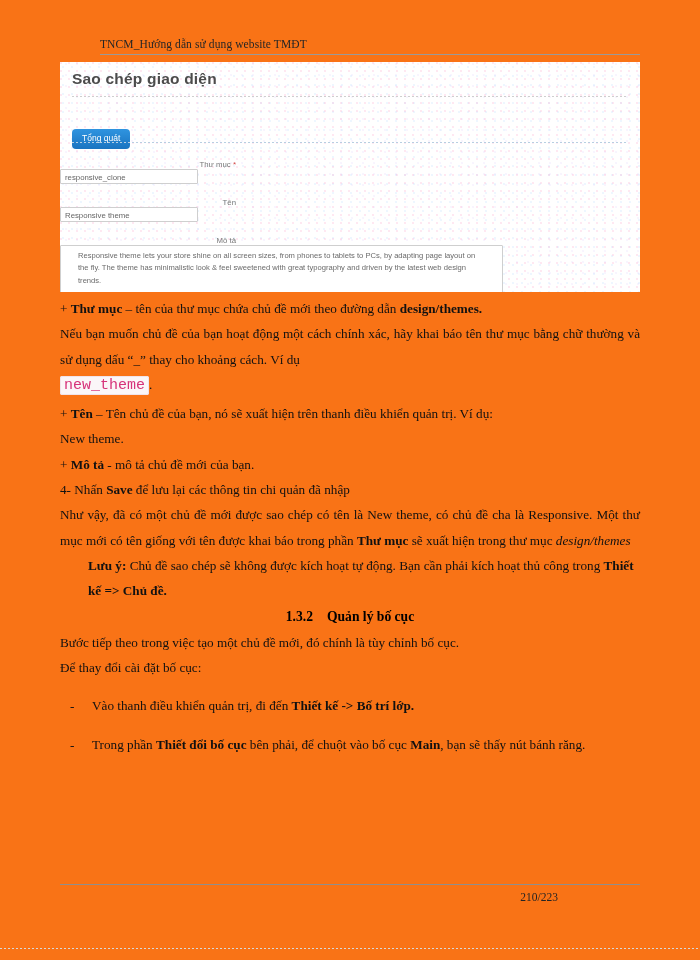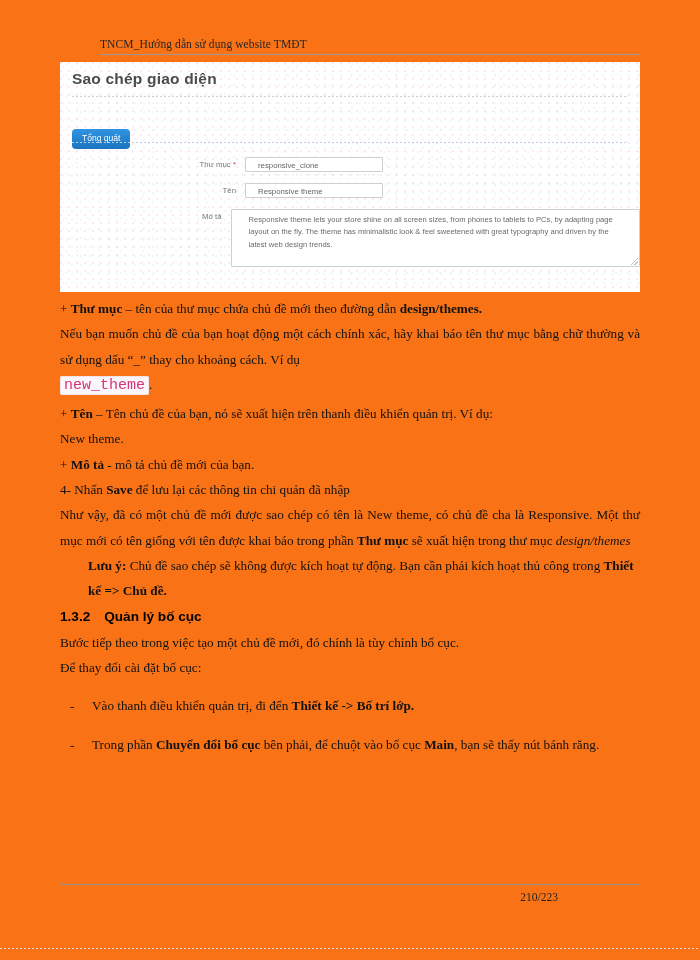--- a/index.html
+++ b/index.html
@@ -118,20 +118,21 @@
   .form {
     position: absolute;
     left: 0;
     top: 95px;
     width: 580px;
   }
   .form-row {
     display: flex;
     align-items: flex-start;
     margin-bottom: 11px;
+    flex-direction: column;
   }
   .form-label {
     width: 185px;
     text-align: right;
     padding-right: 9px;
     padding-top: 3px;
     font-family: "Liberation Sans", sans-serif;
     font-size: 7.8px;
     color: #777777;
     white-space: nowrap;
@@ -142,21 +143,21 @@
     font-size: 8px;
   }
   .form-input {
     width: 138px;
     height: 15px;
     border: 1px solid #cfcfcf;
     background: #ffffff;
     font-family: "Liberation Sans", sans-serif;
     font-size: 7.8px;
     color: #666666;
-    padding: 0 12px;
+    padding: 0 4px;
     line-height: 15px;
     box-sizing: border-box;
     border-radius: 1px;
   }
   .form-textarea {
     width: 443px;
     height: 58px;
     border: 1px solid #cfcfcf;
     background: #ffffff;
     font-family: "Liberation Sans", sans-serif;
@@ -208,24 +209,25 @@
     font-family: "Liberation Mono", monospace;
     font-size: 15px;
     color: #d6337a;
     background: #fbf6f8;
     border: 1px solid #f0e3ea;
     padding: 0px 3px;
     border-radius: 2px;
   }
 
   .sec-head {
-    font-family: Liberation Sans, sans-serif;
+    font-family: Liberation Serif, serif;
     font-size: 13.6px;
     font-weight: bold;
     color: #000000;
+    text-align: center;
   }
   .sec-head .num { margin-right: 14px; }
 
   .bullet-row {
     display: flex;
     margin-left: 10px;
   }
   .bullet-mark {
     width: 22px;
     flex: 0 0 22px;
@@ -324,21 +326,21 @@
 
     <p class="gap-m"><span>Để thay đổi cài đặt bố cục:</span></p>
 
     <div class="bullet-row gap-m">
       <span class="bullet-mark">-</span>
       <span class="bullet-text"><span>Vào thanh điều khiển quản trị, đi đến </span><b>Thiết kế -&gt; Bố trí lớp.</b></span>
     </div>
 
     <div class="bullet-row gap-m">
       <span class="bullet-mark">-</span>
-      <span class="bullet-text"><span>Trong phần </span><b>Chuyển đổi bố cục</b><span> bên phải, để chuột vào bố cục </span><b>Main</b><span>, bạn sẽ thấy nút bánh răng.</span></span>
+      <span class="bullet-text"><span>Trong phần </span><b>Thiết đổi bố cục</b><span> bên phải, để chuột vào bố cục </span><b>Main</b><span>, bạn sẽ thấy nút bánh răng.</span></span>
     </div>
 
   </div>
 
   <div class="doc-footer">
     <div class="doc-footer-rule"></div>
     <div class="doc-footer-num">210/223</div>
   </div>
 
   <div class="page-edge-bottom"></div>

